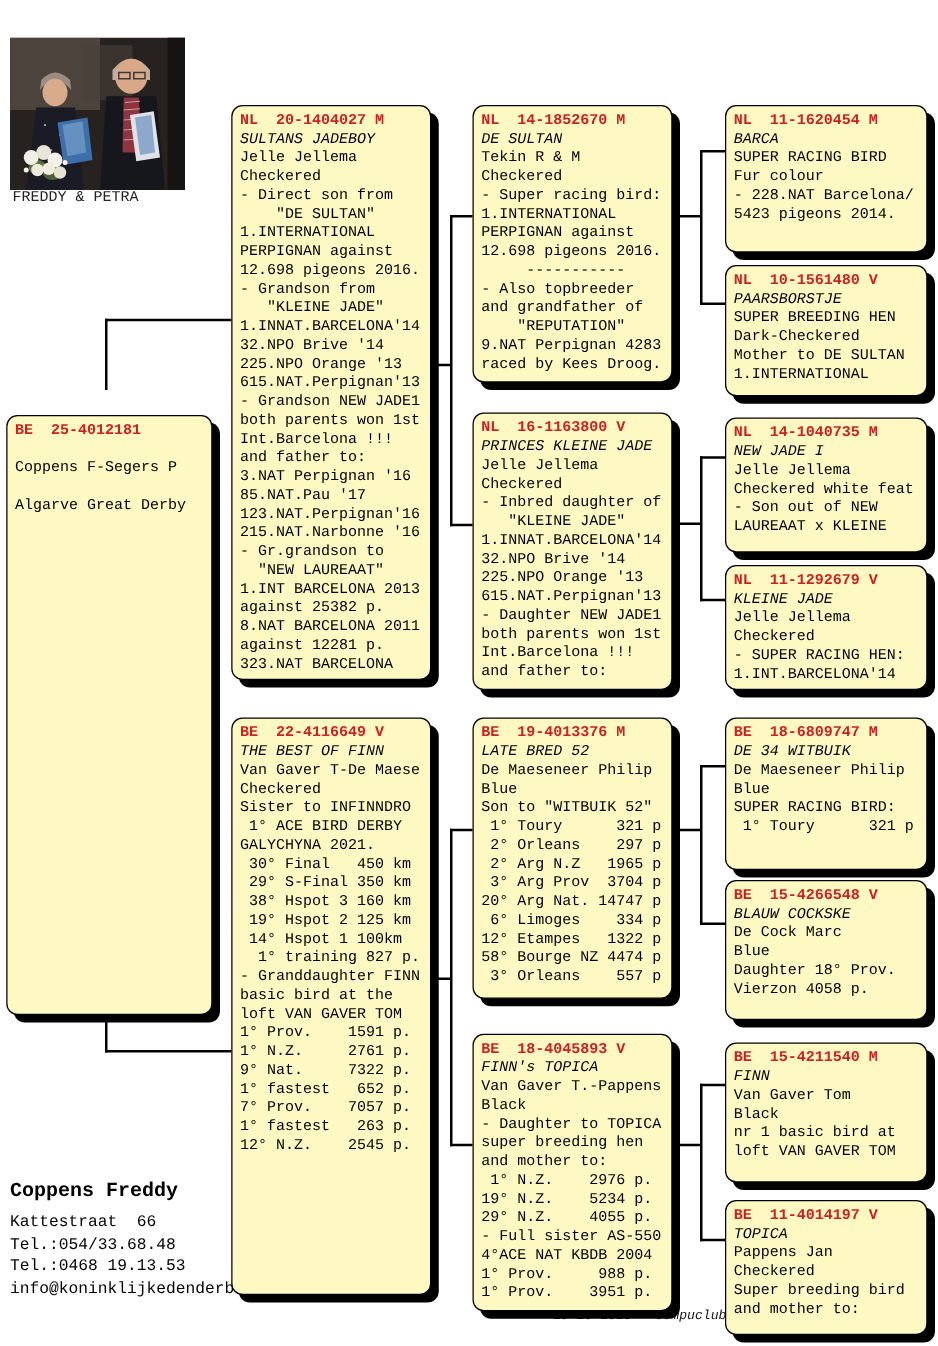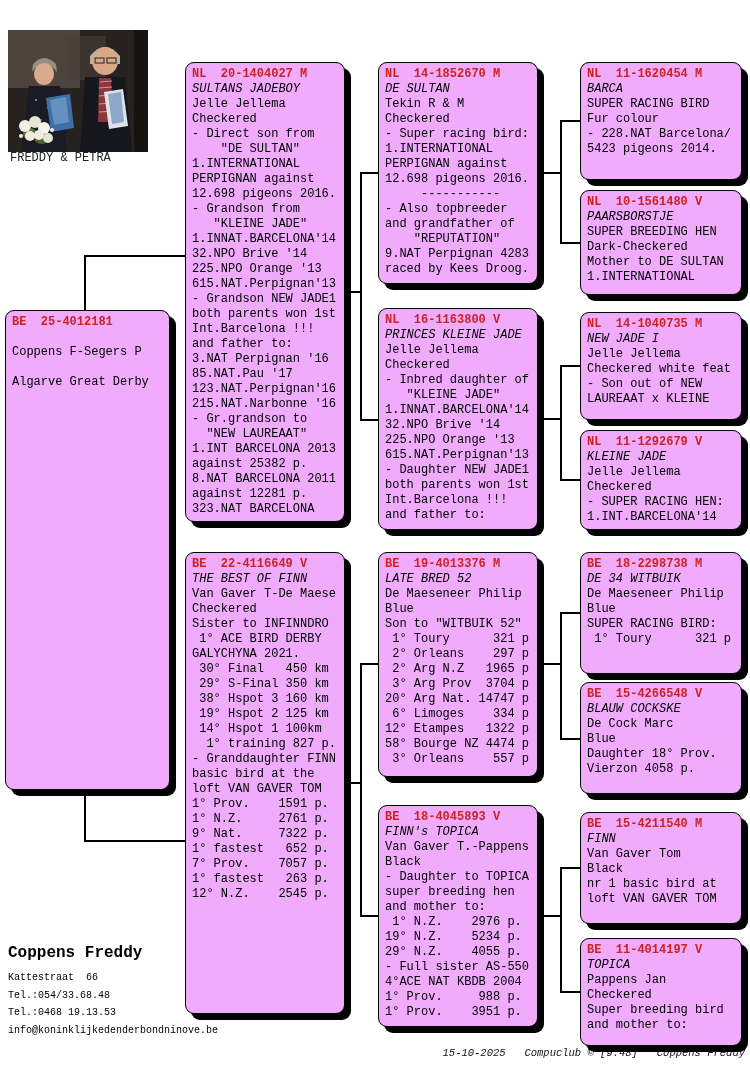--- a/index.html
+++ b/index.html
@@ -7,34 +7,35 @@
     position:relative; width:750px; height:1077px; background:#fff;
     font-family:"Liberation Mono","DejaVu Sans Mono",monospace; color:#000;
     overflow:hidden;
   }
   .title {
     position:absolute; left:0; top:3px; width:750px; text-align:center;
     font-family:"Liberation Sans","DejaVu Sans",sans-serif;
     font-size:20px; color:#101010; white-space:pre;
   }
   .pbox {
-    position:absolute; box-sizing:border-box; background:#f0abfc;
+    position:absolute; box-sizing:border-box; background:#fef9c3;
     border:1.5px solid #000; border-radius:9px;
     box-shadow:6px 6px 0 0 #000;
     padding:4px 3px 3px 6px; font-size:12px; line-height:15px;
     z-index:2;
+    margin-top:22px;
   }
   .ring { color:#cc2222; font-weight:bold; white-space:pre; height:15px; }
   .bname { font-style:italic; white-space:pre; height:15px; }
   .ln { white-space:pre; height:15px; }
   .cl { position:absolute; background:#000; z-index:1; }
   .photo { position:absolute; left:8px; top:30px; width:140px; height:122px; }
   .caption { position:absolute; left:10px; top:151px; font-size:12px; color:#222; white-space:pre; }
   .owner-name { position:absolute; left:8px; top:944px; font-size:16px; font-weight:bold; white-space:pre; }
-  .owner-lines { position:absolute; left:8px; top:969px; font-size:10px; line-height:17.5px; }
+  .owner-lines { position:absolute; left:8px; top:969px; font-size:13px; line-height:17.5px; }
   .owner-lines .ln { height:17.5px; }
   .footer { position:absolute; right:5px; top:1047px; font-size:10.5px; font-style:italic; white-space:pre; color:#111; }
 </style>
 </head>
 <body>
 
 <div id="page">
 
 
   <div class="photo">
@@ -301,21 +302,21 @@
     <div class="bname">KLEINE JADE</div>
     <div>
         <div class="ln">Jelle Jellema</div>
         <div class="ln">Checkered</div>
         <div class="ln">- SUPER RACING HEN:</div>
         <div class="ln">1.INT.BARCELONA'14</div>
       </div>
   </div>
 
   <div class="pbox" style="left:580px;top:552px;width:162px;height:122px">
-    <div class="ring">BE  18-2298738 M</div>
+    <div class="ring">BE  18-6809747 M</div>
     <div class="bname">DE 34 WITBUIK</div>
     <div>
         <div class="ln">De Maeseneer Philip</div>
         <div class="ln">Blue</div>
         <div class="ln">SUPER RACING BIRD:</div>
         <div class="ln"> 1° Toury      321 p</div>
       </div>
   </div>
 
   <div class="pbox" style="left:580px;top:682px;width:162px;height:112px">

